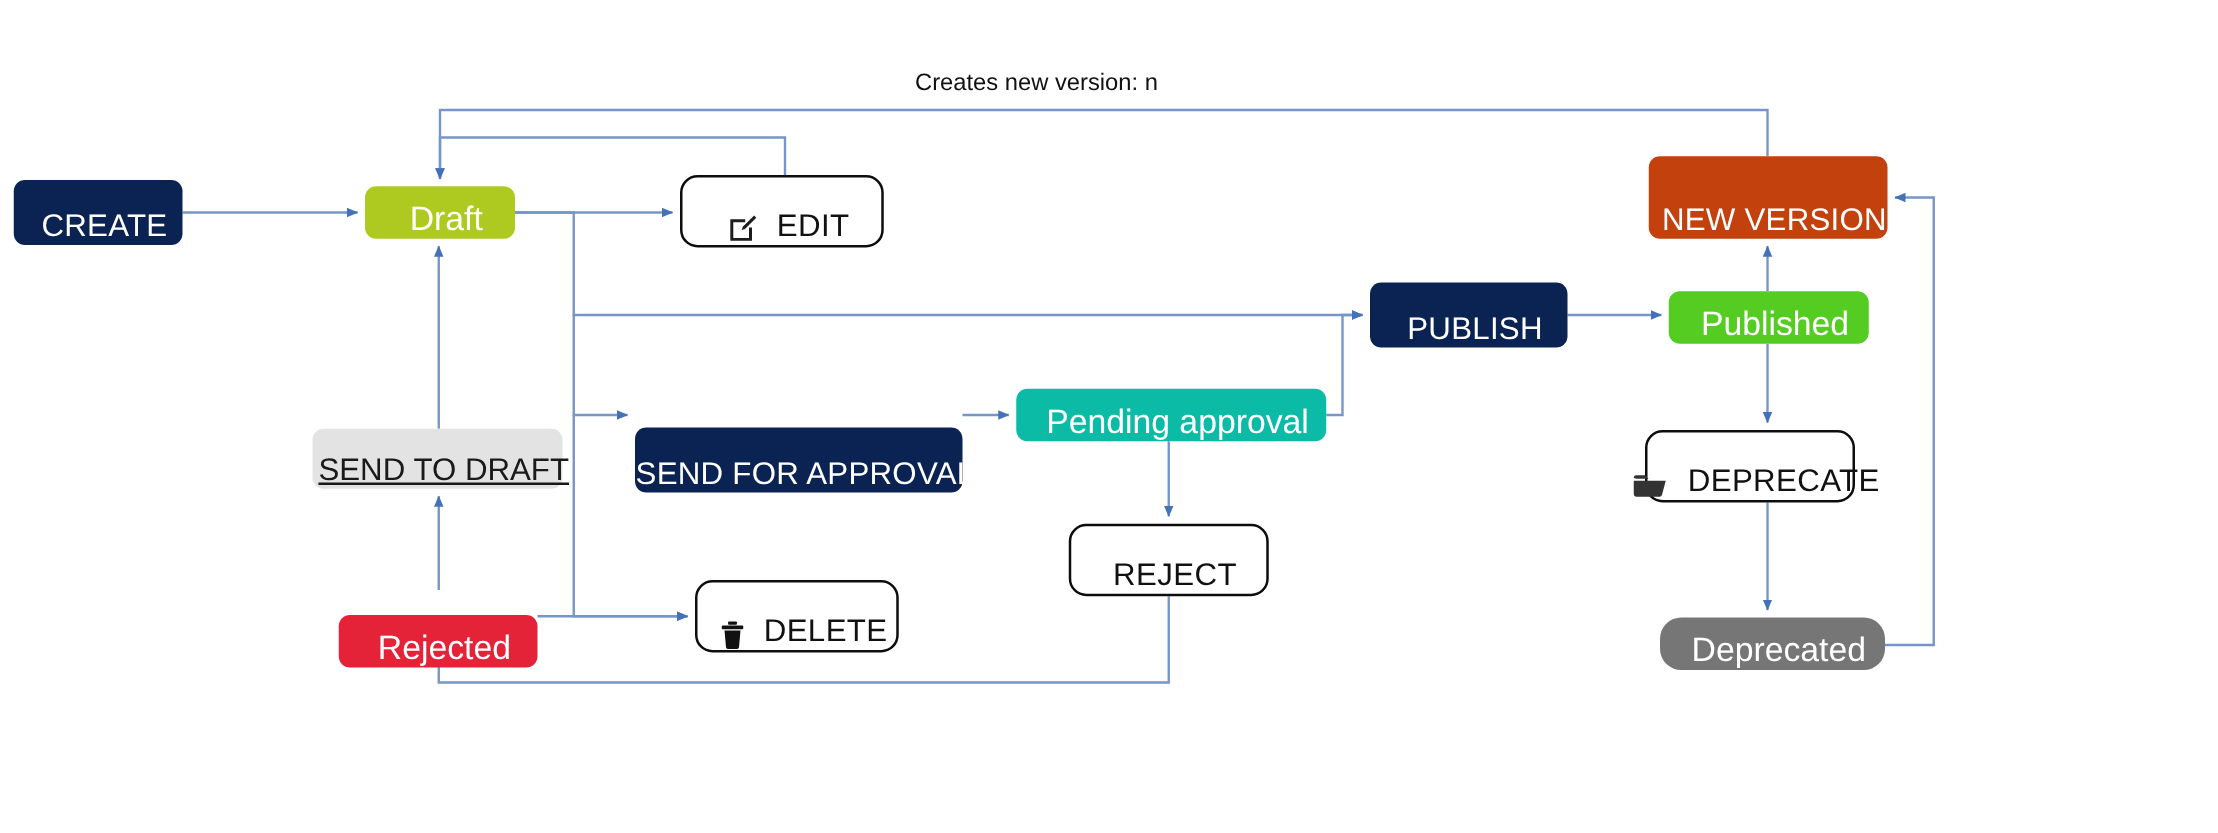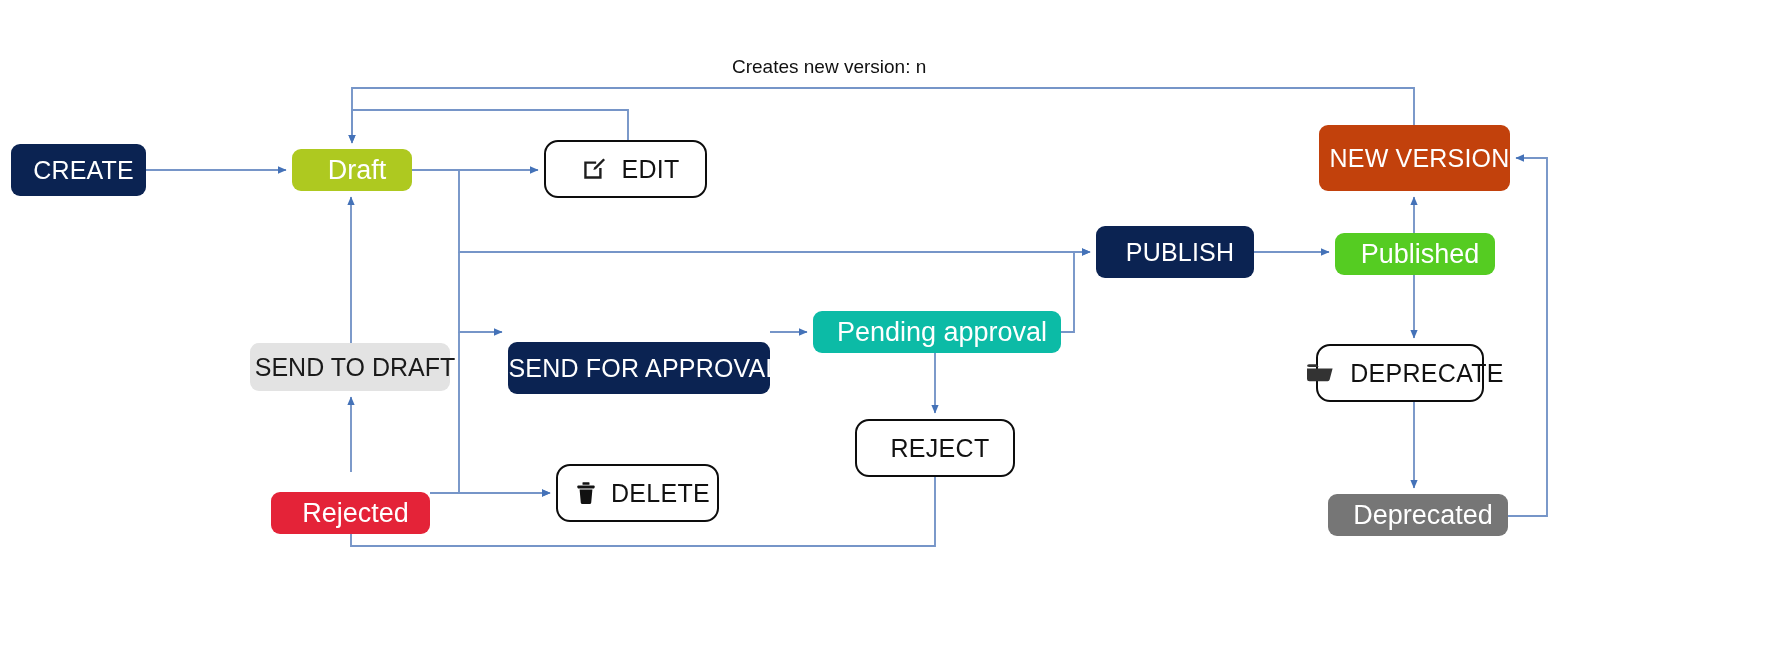--- a/index.html
+++ b/index.html
@@ -1,25 +1,25 @@
 <!DOCTYPE html>
 <html><head>
 <meta charset="utf-8">
 <style>
   html,body{margin:0;padding:0;background:#ffffff;}
   body{font-family:"Liberation Sans","DejaVu Sans",sans-serif;}
   #stage{position:relative;width:1774px;height:666px;background:#ffffff;overflow:hidden;}
   svg.edges{position:absolute;left:0;top:0;width:1774px;height:666px;}
-  .node{position:absolute;display:flex;align-items:center;justify-content:center;
+  .node{position:absolute;display:flex;align-items:flex-end;justify-content:center;
         box-sizing:border-box;white-space:nowrap;padding-left:10px;}
   .filled{border-radius:9px;color:#ffffff;font-size:27px;font-weight:400;}
   .action{border-radius:9px;color:#ffffff;font-size:25px;font-weight:400;letter-spacing:.2px;}
   .outline{background:#ffffff;border:2.6px solid #0d0d0d;border-radius:14px;
            color:#111111;font-size:25px;font-weight:400;letter-spacing:.3px;}
-  .gray{border-radius:9px;color:#1a1a1a;font-size:25px;font-weight:400;}
+  .gray{border-radius:9px;color:#1a1a1a;font-size:25px;font-weight:400;text-decoration:underline;}
   .ico{display:inline-flex;align-items:center;justify-content:center;margin-right:14px;}
   .lbl-free{position:absolute;font-size:19px;color:#111111;white-space:nowrap;}
 </style>
 </head>
 <body>
 
 <div id="stage">
 
   <svg class="edges" viewBox="0 0 1774 666" xmlns="http://www.w3.org/2000/svg">
     <defs>
@@ -98,21 +98,21 @@
       </div>
       <div class="node outline" style="left: 1316px; top: 344px; width: 168px; height: 58px;">
         <span class="ico">
           <svg width="30" height="22" viewBox="0 0 30 22">
             <path d="M1 4.2A2 2 0 0 1 3 2.2h7.2l2.6 2.8H3z" fill="#333"></path>
             <path d="M1 6.6h25.6l-3 11.2a2 2 0 0 1-1.9 1.5H3.4A2.4 2.4 0 0 1 1 16.9z" fill="#333"></path>
           </svg>
         </span>
         <span>DEPRECATE</span>
       </div>
-      <div class="node filled" style="left: 1328px; top: 494px; width: 180px; height: 42px; background: rgb(118, 118, 118);">
+      <div class="node filled" style="left: 1328px; top: 494px; width: 180px; height: 42px; background: rgb(118, 118, 118); border-radius: 17px;">
         <span>Deprecated</span>
       </div>
       <div class="node action" style="left: 508px; top: 306px; width: 262px; height: 52px; background: rgb(11, 35, 82); margin-top: 36px;">
         <span>SEND FOR APPROVAL</span>
       </div>
       <div class="node filled" style="left: 813px; top: 311px; width: 248px; height: 42px; background: rgb(12, 187, 166);">
         <span>Pending approval</span>
       </div>
       <div class="node outline" style="left: 855px; top: 419px; width: 160px; height: 58px;">
         <span>REJECT</span>

